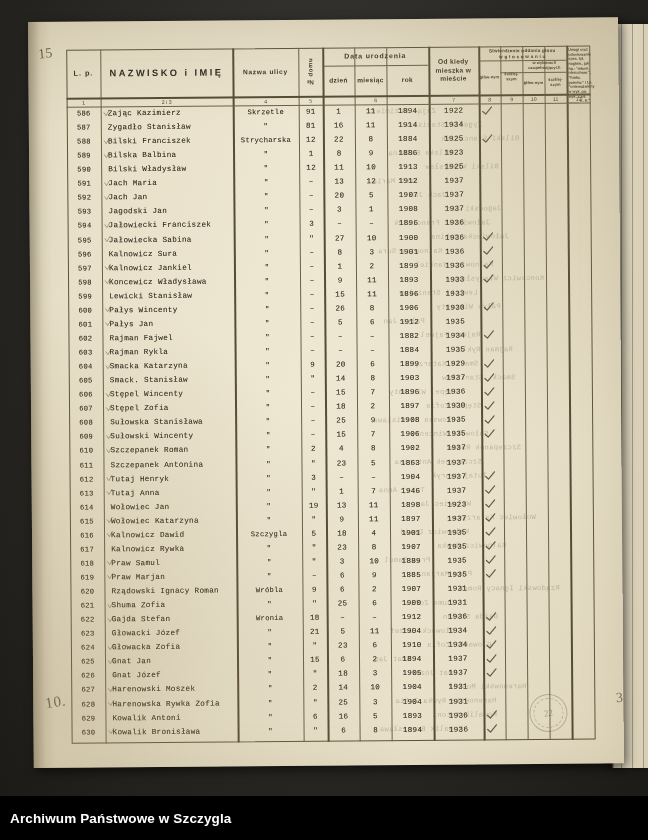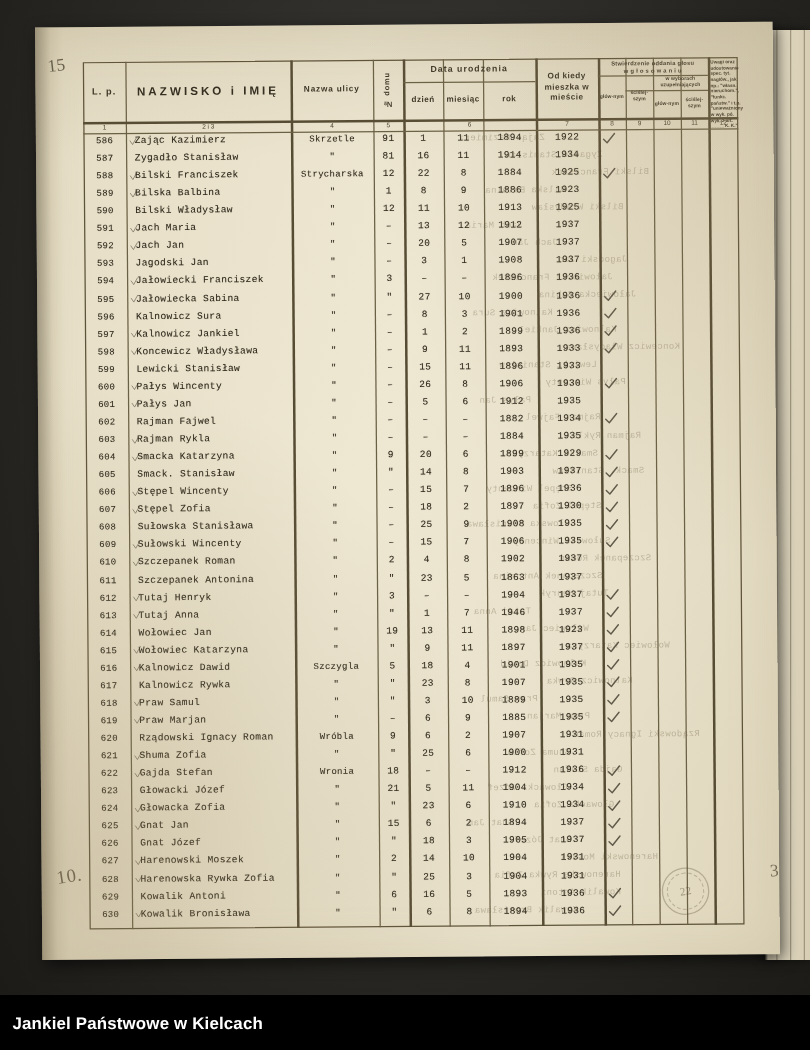--- a/index.html
+++ b/index.html
@@ -983,15 +983,15 @@
     </div>
 
     <div class="stamp">
       <span>22</span>
     </div>
   </div>
 
   <div class="hand hand-3">3</div>
 
   <div class="footer">
-    <span>Jankiel Państwowe w Kielcach</span>
+    <span>Archiwum Państwowe w Szczygla</span>
   </div>
 </div>
 
 </body></html>

